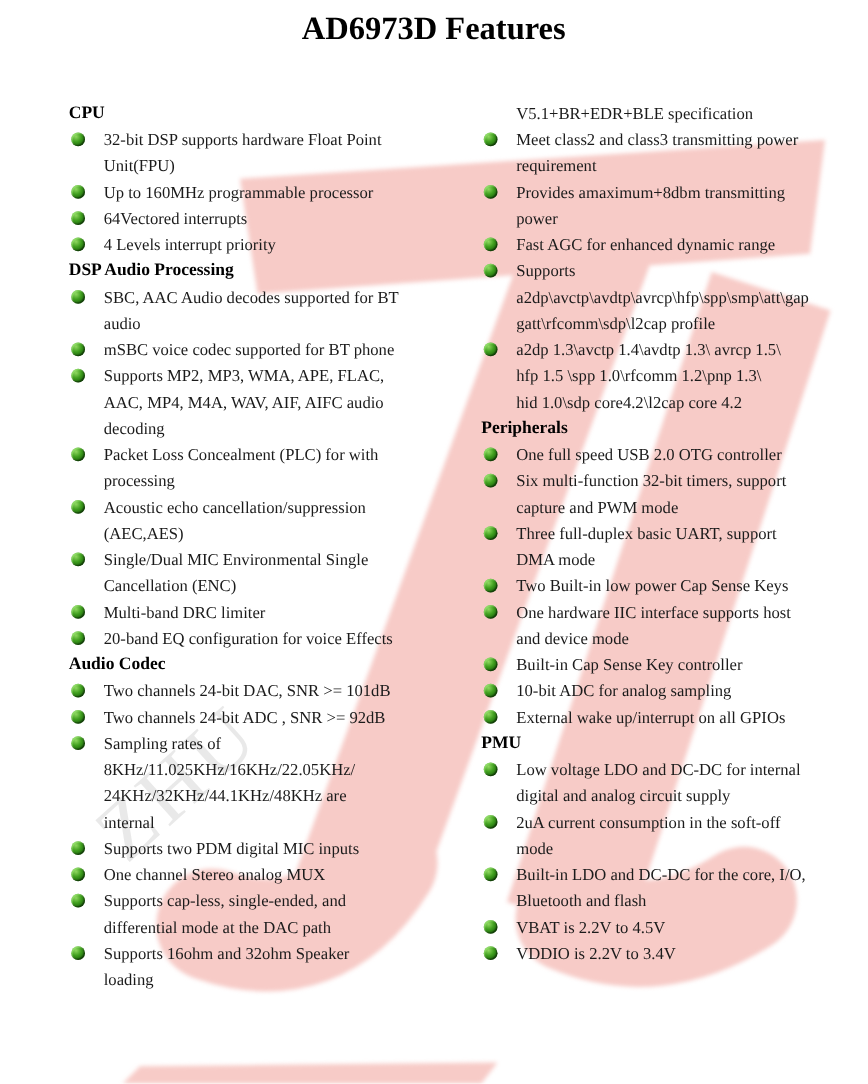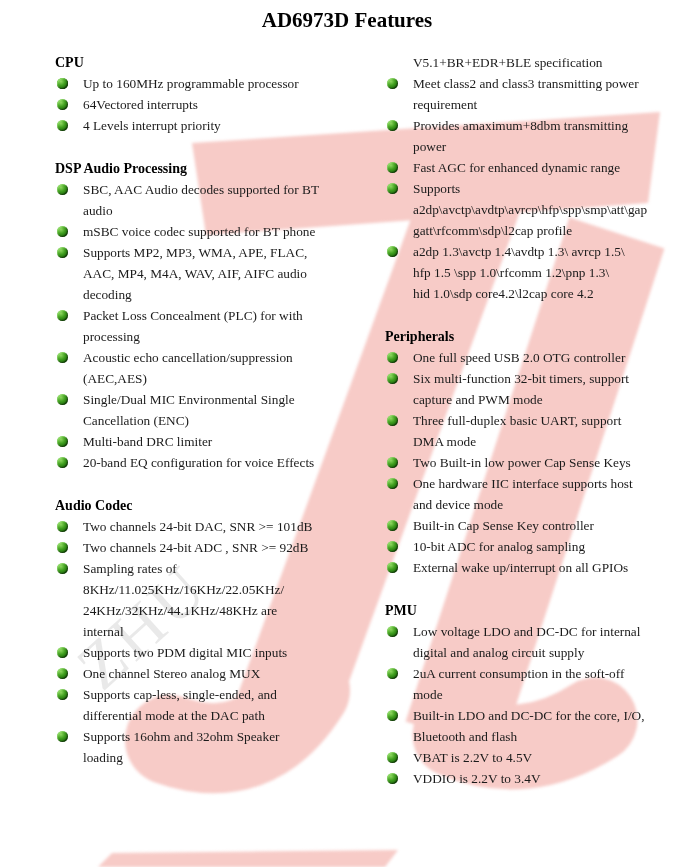--- a/index.html
+++ b/index.html
@@ -12,27 +12,27 @@
   .wm{position:absolute;left:0;top:0;width:694px;height:867px;z-index:0;filter:blur(1.5px);}
   .wm-corner{
     position:absolute;left:62px;top:648px;z-index:0;
     font-size:66px;letter-spacing:4px;color:#7a7a7a;opacity:0.16;
     transform:rotate(-42deg);transform-origin:left top;
     font-family:"Liberation Serif",serif;
   }
   
   .title{
     position:absolute;top:8px;left:0;width:694px;z-index:1;margin:0;
-    text-align:center;font-size:21px;font-weight:bold;color:#000;
+    text-align:center;font-size:26px;font-weight:bold;color:#000;
   }
   
-  .col{position:absolute;top:52px;z-index:1;}
+  .col{position:absolute;top:80px;z-index:1;}
   .col-left{left:55px;width:305px;}
   .col-right{left:385px;width:300px;}
-  .section{margin-top:22px;}
+  .section{}
   .section:first-child{margin-top:0;}
   .heading{font-size:14px;font-weight:bold;line-height:21px;color:#000;}
   .item{position:relative;padding-left:28px;line-height:21px;font-size:13.3px;}
   .txt{white-space:pre-line;}
   .bullet{
     position:absolute;left:2px;top:5px;width:11px;height:11px;border-radius:50%;
     background:radial-gradient(circle at 35% 30%, #8fd860 0%, #3f9e1e 40%, #1e6a0c 75%, #124e08 100%);
     box-shadow:inset -1px -1px 1px rgba(0,0,0,0.45), inset 1px 1px 1px rgba(190,255,150,0.5);
   }
 </style>
@@ -50,21 +50,22 @@
     <path class="wm-shape" d="M112,853 L398,850 L385,867 L98,867 Z" fill="#f7cbc7"></path>
   </svg>
 
   <div class="wm-corner">ZHU</div>
 
   <h1 class="title">AD6973D Features</h1>
 
   <div class="col col-left" id="col-left">
       <div class="section">
         <div class="heading">CPU</div>
-        <div class="item"><span class="bullet"></span></div>
+        <div class="item"><span class="bullet"></span><span class="txt">32-bit DSP supports hardware Float Point
+Unit(FPU)</span></div>
         <div class="item"><span class="bullet"></span><span class="txt">Up to 160MHz programmable processor</span></div>
         <div class="item"><span class="bullet"></span><span class="txt">64Vectored interrupts</span></div>
         <div class="item"><span class="bullet"></span><span class="txt">4 Levels interrupt priority</span></div>
       </div>
       <div class="section">
         <div class="heading">DSP Audio Processing</div>
         <div class="item"><span class="bullet"></span><span class="txt">SBC, AAC Audio decodes supported for BT
 audio</span></div>
         <div class="item"><span class="bullet"></span><span class="txt">mSBC voice codec supported for BT phone</span></div>
         <div class="item"><span class="bullet"></span><span class="txt">Supports MP2, MP3, WMA, APE, FLAC,

